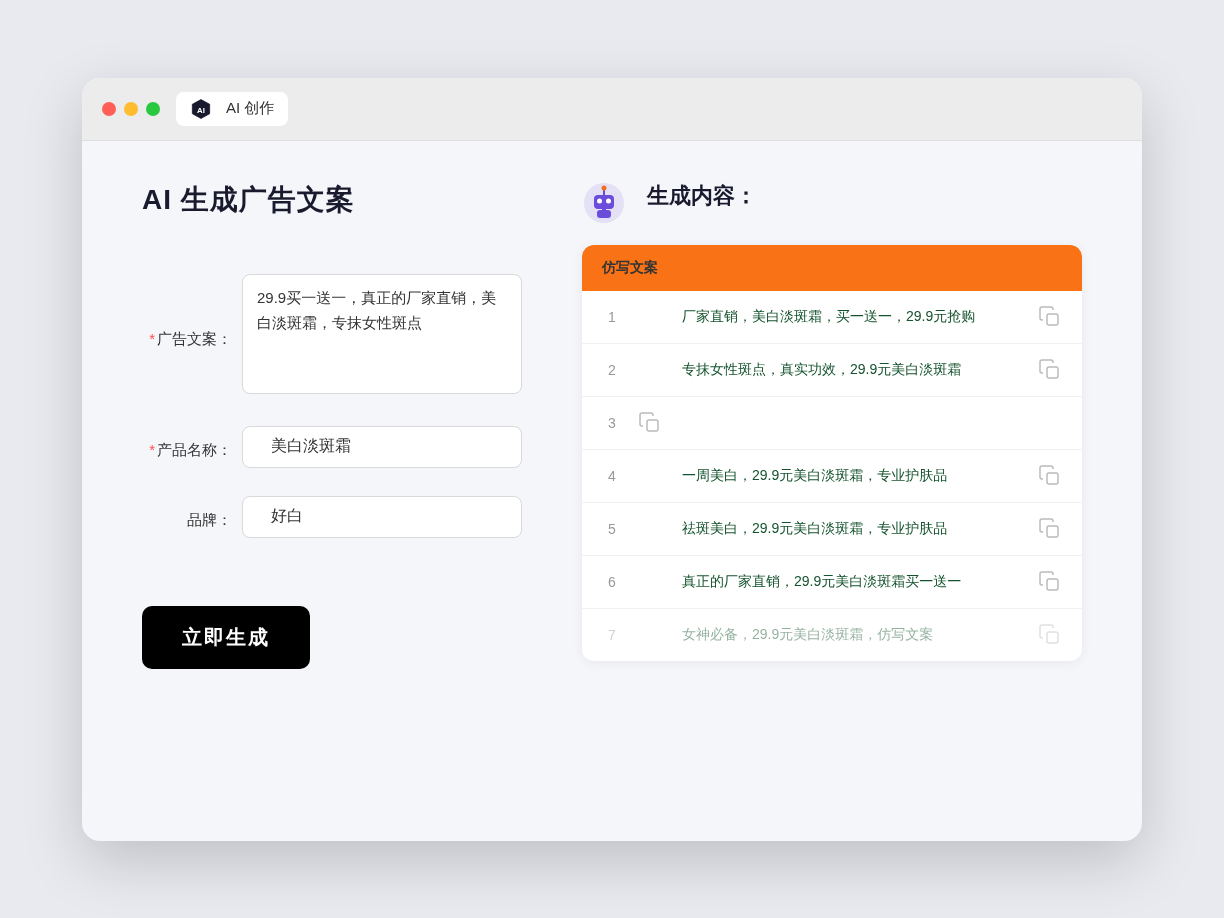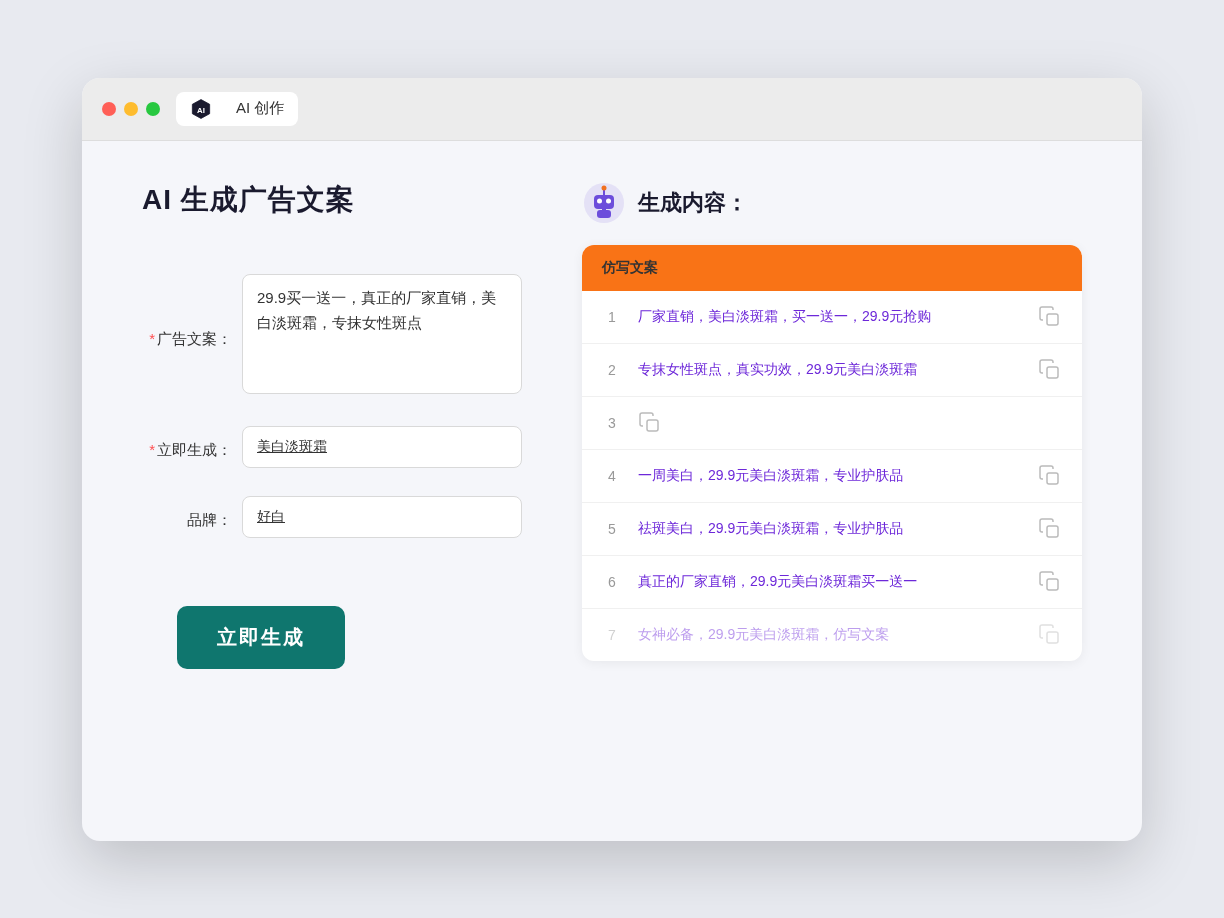--- a/index.html
+++ b/index.html
@@ -39,21 +39,21 @@
       height: 14px;
       border-radius: 50%;
     }
     .tl-red { background: #ff5f57; }
     .tl-yellow { background: #febc2e; }
     .tl-green { background: #28c840; }
 
     .tab-area {
       display: flex;
       align-items: center;
-      gap: 24px;
+      gap: 14px;
       background: white;
       border-radius: 8px;
       padding: 6px 14px;
     }
 
     .tab-icon {
       width: 22px;
       height: 22px;
     }
 
@@ -121,53 +121,50 @@
       background: white;
       font-family: inherit;
       line-height: 1.7;
     }
 
     .form-input {
       width: 100%;
       height: 42px;
       border: 1.5px solid #d9d9d9;
       border-radius: 8px;
-      padding: 0 14px;
-      font-size: 14px;
+      padding: 0 28px;
+      font-size: 16px;
       color: #333;
       outline: none;
       background: white;
       font-family: inherit;
-      text-decoration: underline;
     }
 
     .generate-btn {
       margin-top: 40px;
-      background: #0f766e;
+      background: #000000;
       color: white;
       border: none;
       border-radius: 10px;
       padding: 18px 40px;
       font-size: 20px;
       font-weight: 600;
       cursor: pointer;
       letter-spacing: 2px;
-      margin-left: 35px;
     }
 
     
     .right-panel {
       flex: 1;
       min-width: 0;
     }
 
     .result-header {
       display: flex;
-      align-items: center;
-      gap: 12px;
+      gap: 21px;
       margin-bottom: 20px;
       font-family: Liberation Mono, monospace;
     }
 
     .robot-icon {
       width: 44px;
       height: 44px;
     }
 
     .result-title {
@@ -209,22 +206,23 @@
       font-size: 14px;
       color: #999;
       width: 20px;
       flex-shrink: 0;
       text-align: center;
     }
 
     .row-text {
       flex: 1;
       font-size: 14px;
-      color: #6d28d9;
+      color: #14532d;
       line-height: 1.5;
+      margin-left: 44px;
     }
 
     .copy-icon {
       width: 24px;
       height: 24px;
       flex-shrink: 0;
       color: #bbb;
       cursor: pointer;
     }
   </style>
@@ -260,21 +258,21 @@
           <span class="required-star">*</span><span>广告文案：</span>
         </div>
         <div class="form-input-wrap">
           <textarea class="form-textarea" style="">29.9买一送一，真正的厂家直销，美白淡斑霜，专抹女性斑点</textarea>
         </div>
       </div>
 
       
       <div class="form-row">
         <div class="form-label">
-          <span class="required-star">*</span><span>立即生成：</span>
+          <span class="required-star">*</span><span>产品名称：</span>
         </div>
         <div class="form-input-wrap">
           <input class="form-input" type="text" value="美白淡斑霜" style="">
         </div>
       </div>
 
       
       <div class="form-row">
         <div class="form-label">品牌：</div>
         <div class="form-input-wrap">

